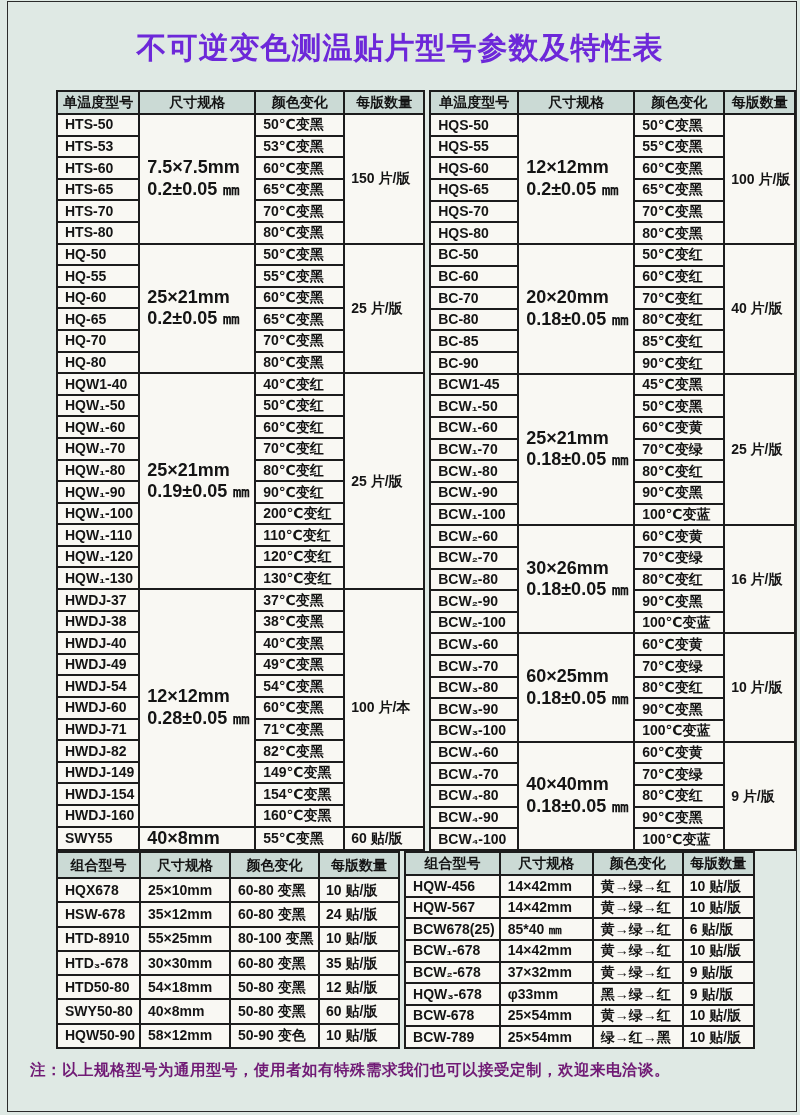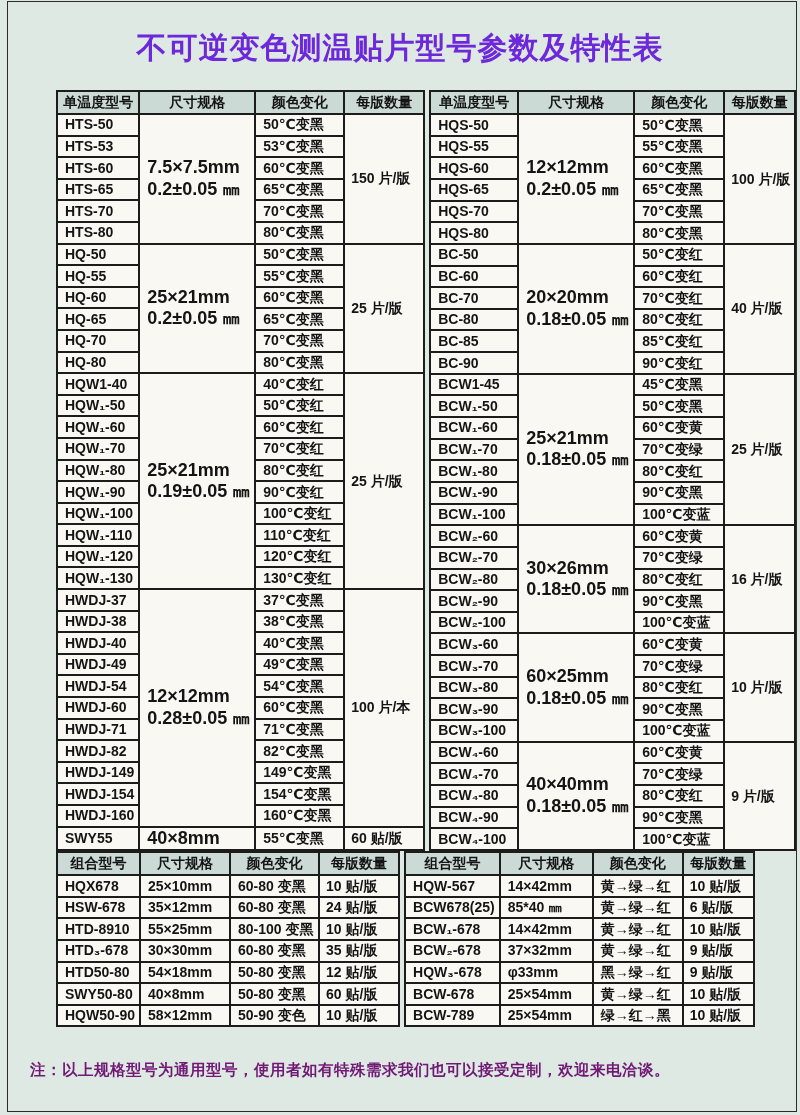--- a/index.html
+++ b/index.html
@@ -146,21 +146,21 @@
           <tr>
             <td class="model-cell">HQW₁-80</td>
             <td class="color-cell">80℃变红</td>
           </tr>
           <tr>
             <td class="model-cell">HQW₁-90</td>
             <td class="color-cell">90℃变红</td>
           </tr>
           <tr>
             <td class="model-cell">HQW₁-100</td>
-            <td class="color-cell">100℃变红</td>
+            <td class="color-cell">200℃变红</td>
           </tr>
           <tr>
             <td class="model-cell">HQW₁-110</td>
             <td class="color-cell">110℃变红</td>
           </tr>
           <tr>
             <td class="model-cell">HQW₁-120</td>
             <td class="color-cell">120℃变红</td>
           </tr>
           <tr>
@@ -476,20 +476,26 @@
           <col style="width: 71px;">
         </colgroup>
         <tbody>
           <tr>
             <th>组合型号</th>
             <th>尺寸规格</th>
             <th>颜色变化</th>
             <th>每版数量</th>
           </tr>
           <tr>
+            <td>HQW-456</td>
+            <td>14×42mm</td>
+            <td>黄→绿→红</td>
+            <td class="qty-cell">10 贴/版</td>
+          </tr>
+          <tr>
             <td>HQW-567</td>
             <td>14×42mm</td>
             <td>黄→绿→红</td>
             <td class="qty-cell">10 贴/版</td>
           </tr>
           <tr>
             <td>BCW678(25)</td>
             <td>85*40 ㎜</td>
             <td>黄→绿→红</td>
             <td class="qty-cell">6 贴/版</td>

